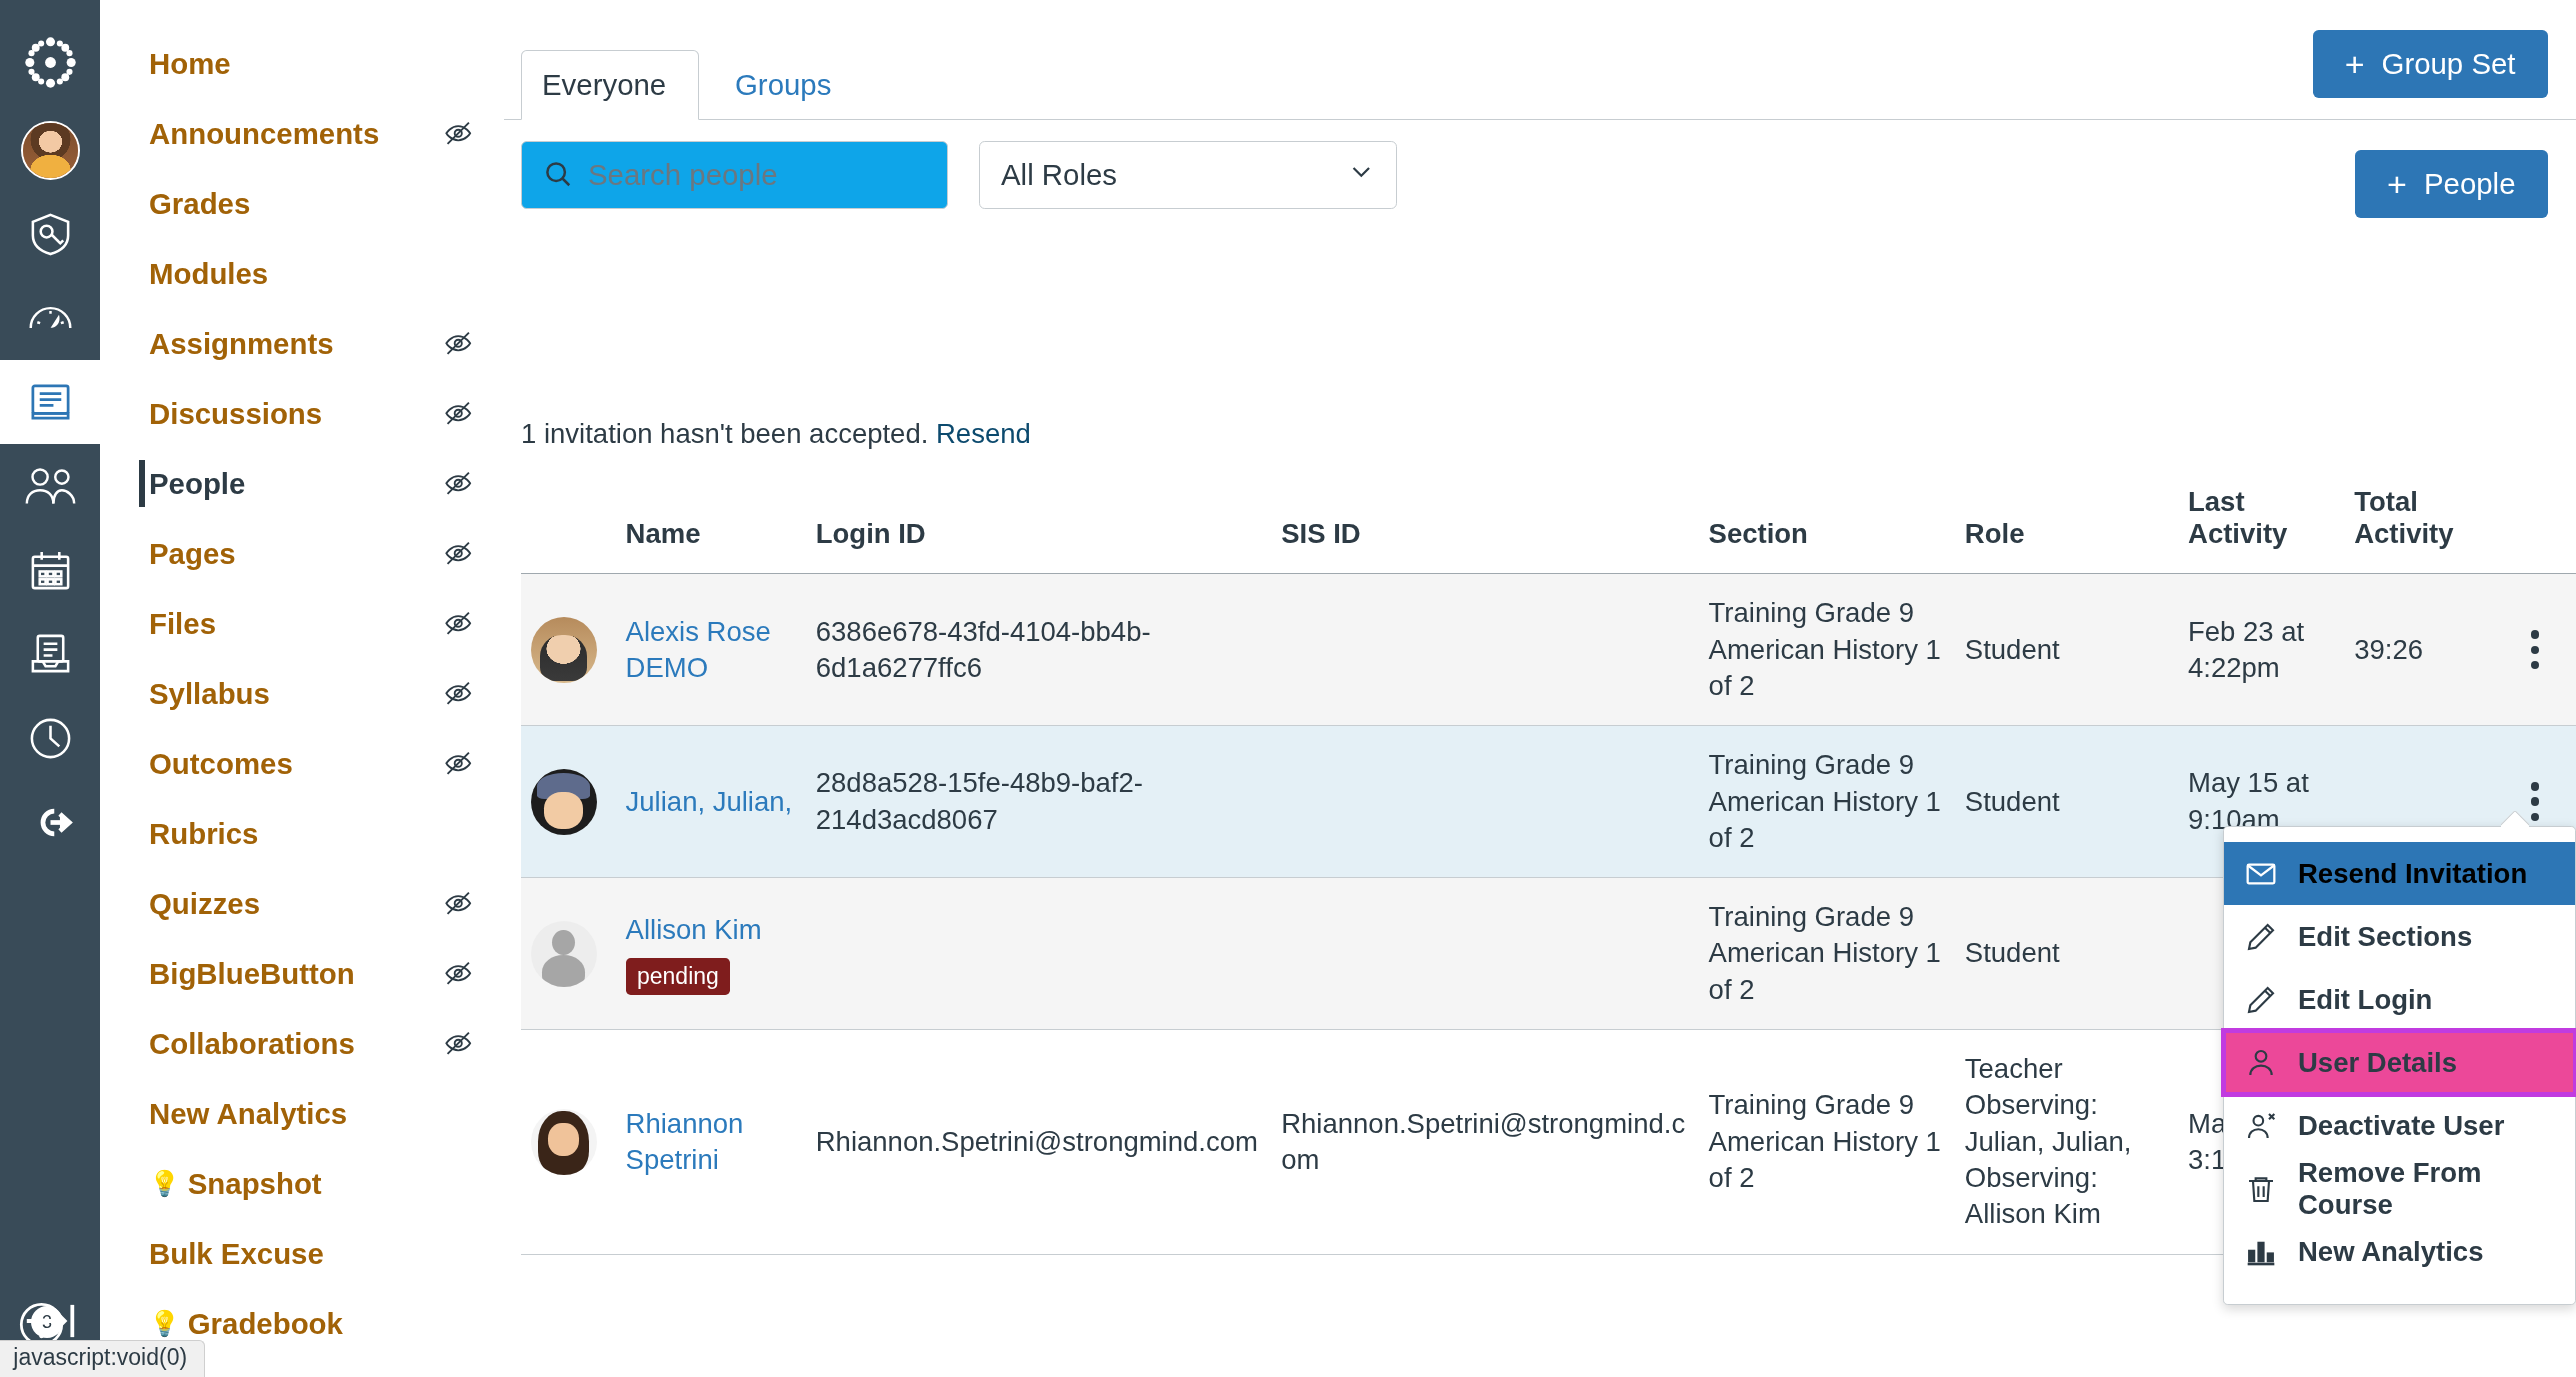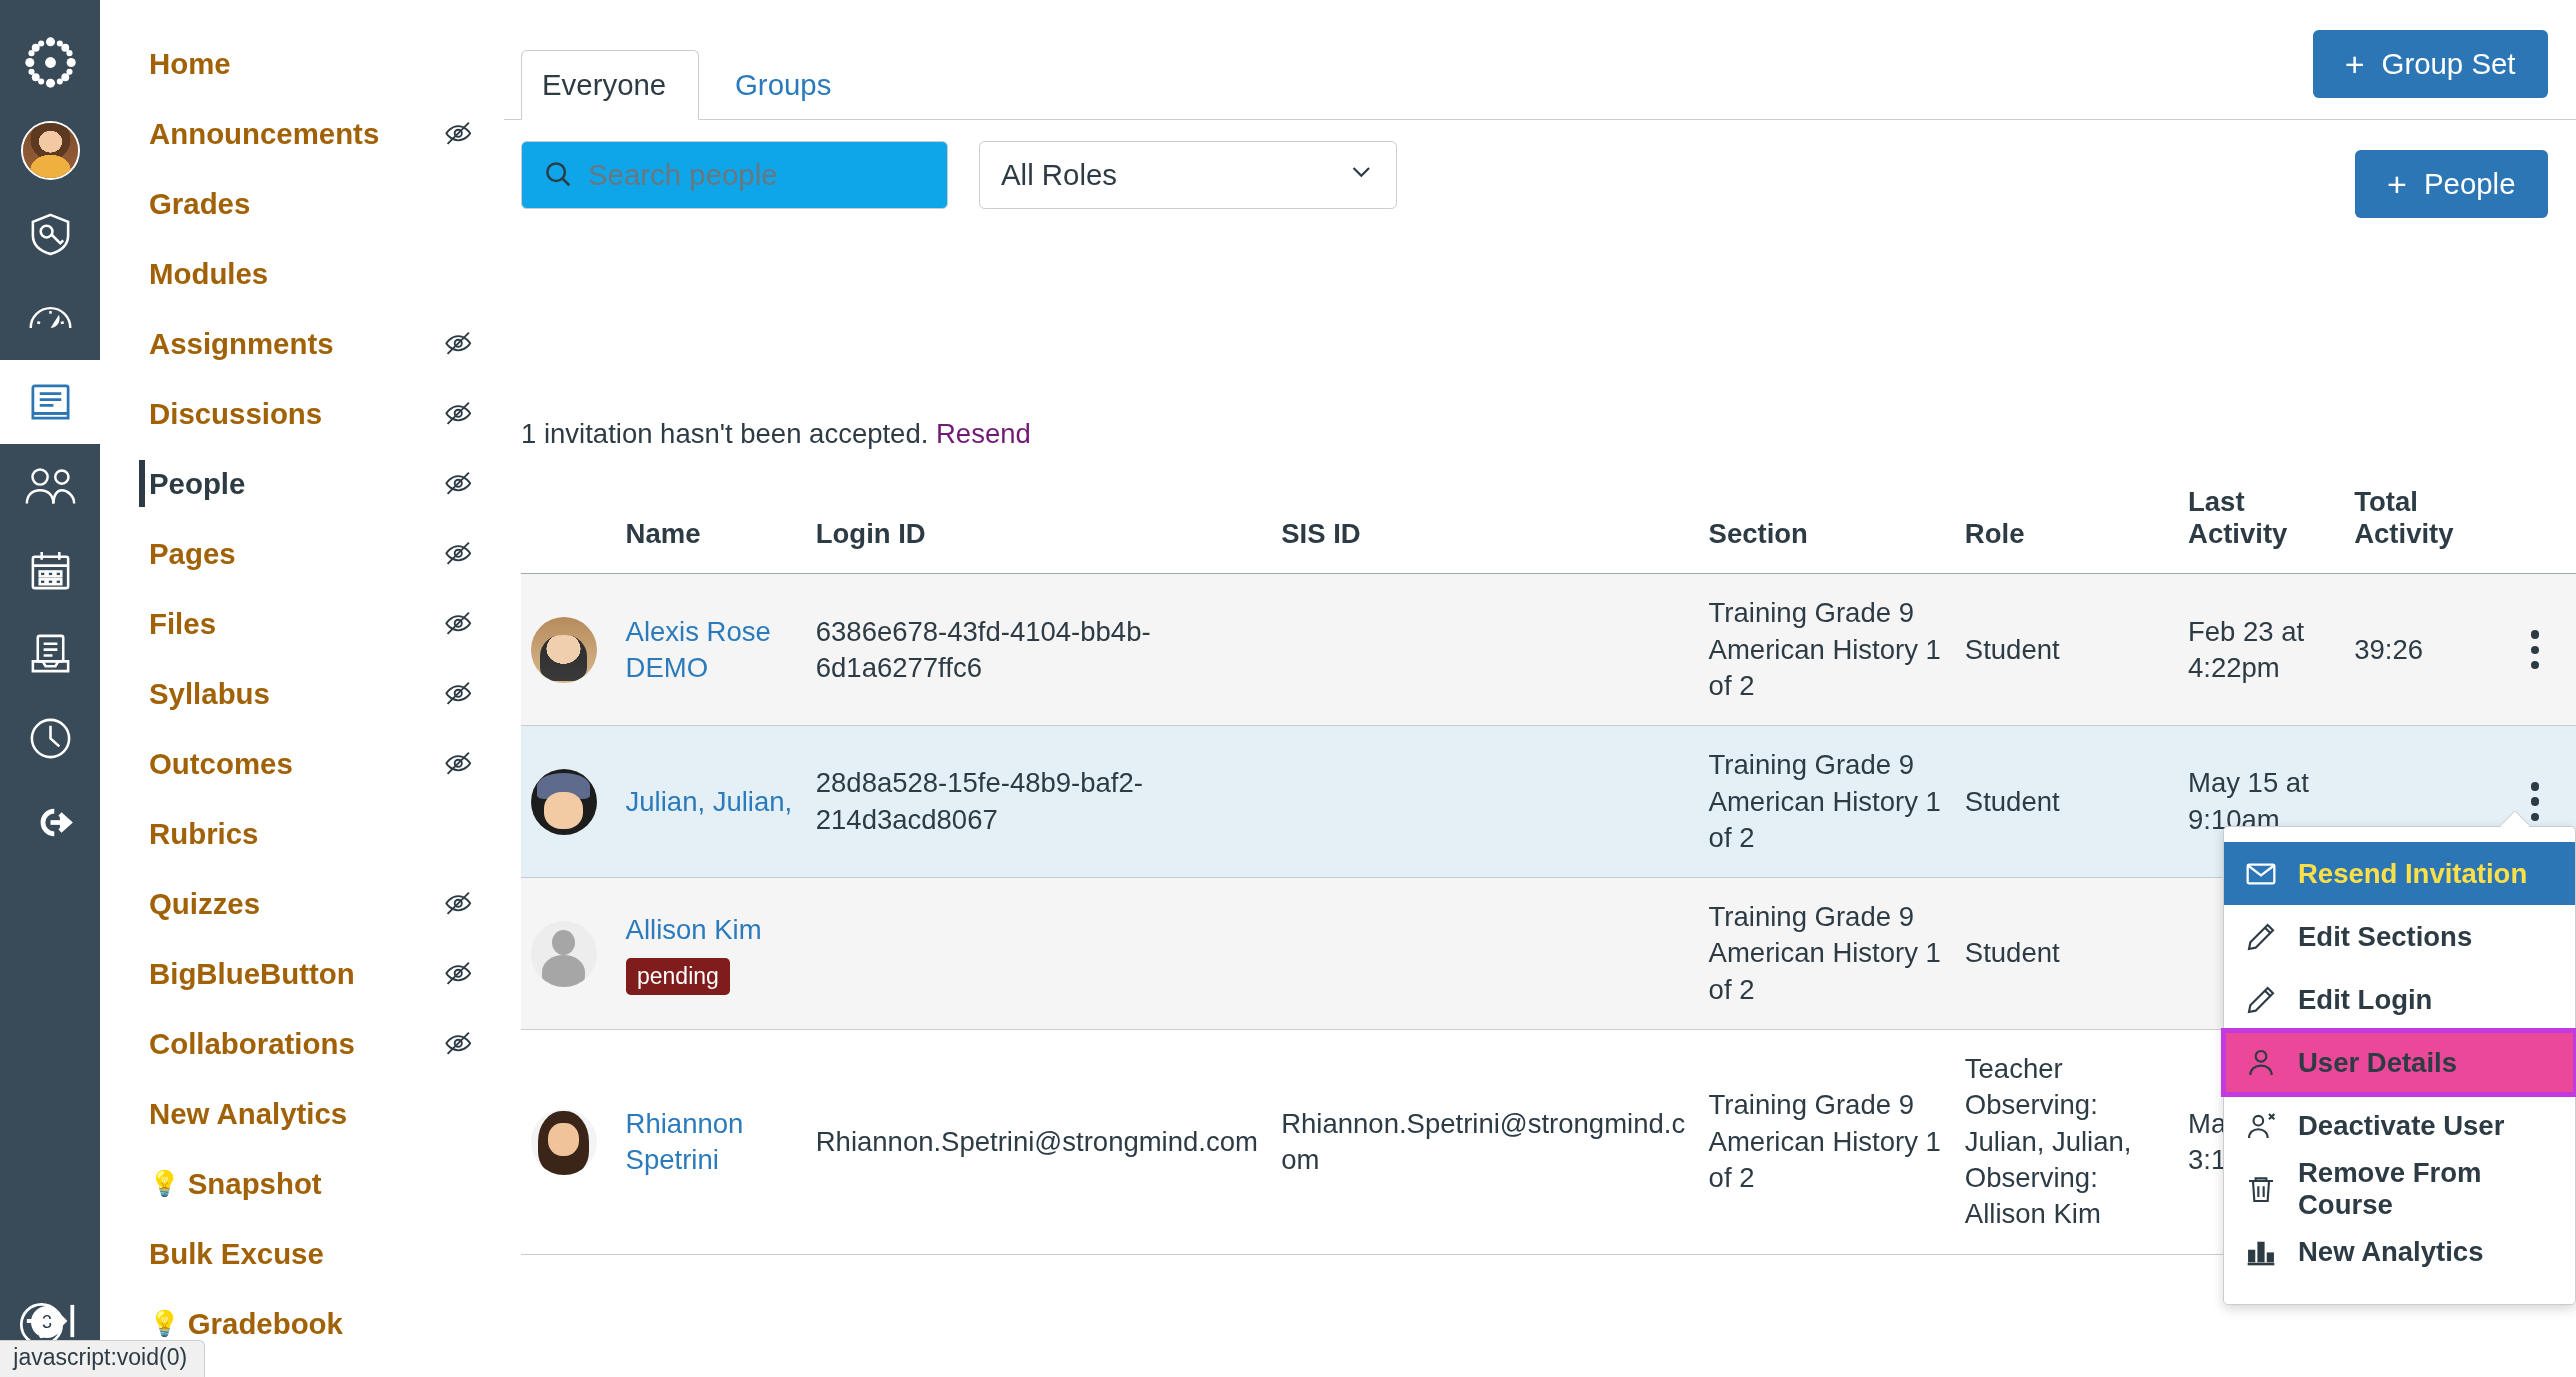--- a/index.html
+++ b/index.html
@@ -129,21 +129,21 @@
     border: 1.9px solid #C7CDD1; border-radius: 5.7px;
     display: flex; align-items: center; justify-content: space-between;
     padding: 0 21px; background: #ffffff; cursor: pointer;
   }
   .role-select span { font-size: 29.4px; color: #2D3B45; }
 
   .invite-note {
     position: absolute; left: 17px; top: 418px;
     font-size: 27.5px; color: #2D3B45;
   }
-  .invite-note a { color: #701a75; text-decoration: none; }
+  .invite-note a { color: #0c4a6e; text-decoration: none; }
 
   
   .people-table {
     position: absolute; left: 17px; top: 475px;
     width: 2071px;
     border-collapse: collapse;
     table-layout: fixed;
   }
   .people-table th {
     font-size: 27.5px; color: #2D3B45; text-align: left;
@@ -215,21 +215,21 @@
     width: 23px; height: 23px; background:#fff;
     border-left:1.9px solid #C7CDD1; border-top:1.9px solid #C7CDD1;
     transform: rotate(45deg);
   }
   .ctx-item {
     display: flex; align-items: center; gap: 21px;
     padding: 0 21px; height: 63px; cursor: pointer;
     font-size: 27.5px; color: #2D3B45; font-weight: 700;
     position: relative;
   }
-  .ctx-item.sel { background: #2D76B5; color: #fde047; }
+  .ctx-item.sel { background: #2D76B5; color: #000000; }
   .ctx-item.sel svg { stroke: #ffffff; }
   .ctx-item.highlight { outline: 5.7px solid #C13BE0; outline-offset: -2.8px; z-index: 3; background:#ec4899; }
   .ctx-ico { width: 32px; height: 32px; flex: 0 0 32px; display:block; }
 
   
   .statusbar {
     position: absolute; left: 0; bottom: 0;
     background: #F0F0F0; border: 0.9px solid #CFCFCF;
     border-bottom: none; border-left: none;
     border-radius: 0 5.7px 0 0;

